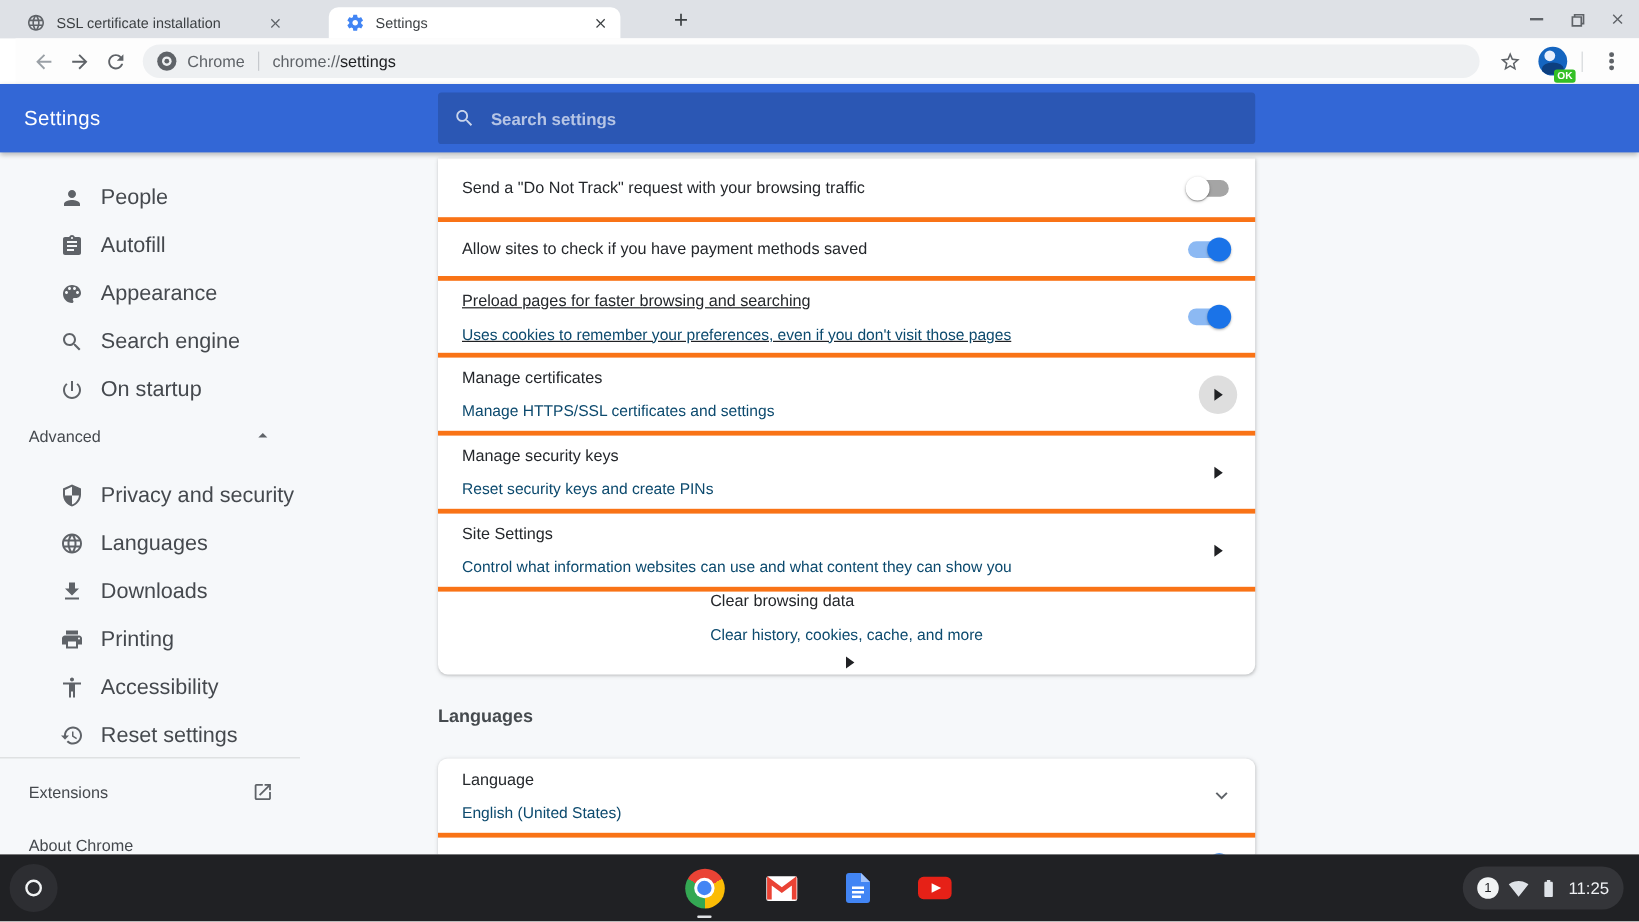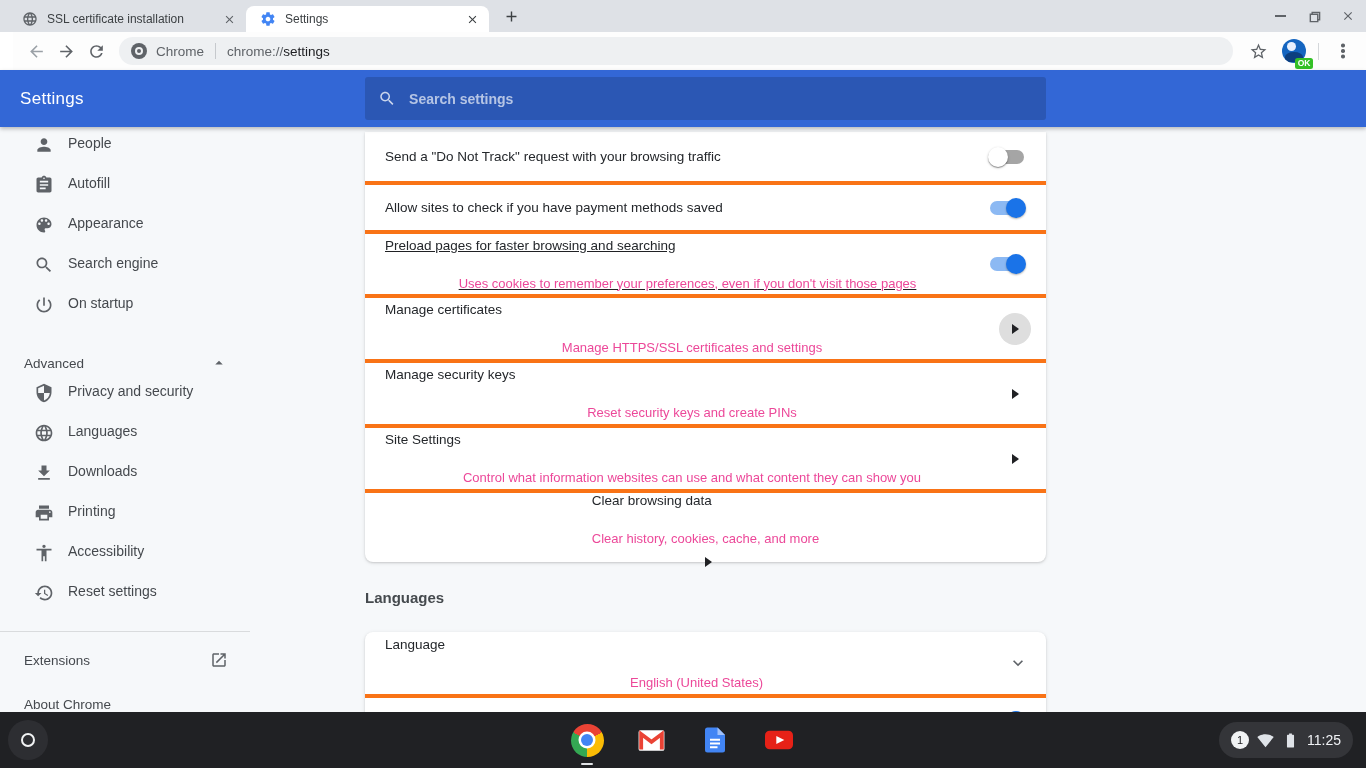--- a/index.html
+++ b/index.html
@@ -1,21 +1,21 @@
 <!DOCTYPE html>
 <html><head>
 <meta charset="utf-8">
 <style>
   *{margin:0;padding:0;box-sizing:border-box;}
   html,body{width:1366px;height:768px;overflow:hidden;}
   body{font-family:"Liberation Sans","DejaVu Sans",sans-serif;background:#fff;position:relative;color:#202124;}
   svg{display:block;}
 
   
-  .tabstrip{position:absolute;top:0;left:0;right:0;height:32px;background:#dee1e6;display:flex;align-items:flex-end;}
+  .tabstrip{position:absolute;top:0;left:0;right:0;height:32px;background:#dee1e6;display:flex;align-items:flex-end;gap:28px;}
   .tab{height:26px;display:flex;align-items:center;padding:0 8px 0 14px;width:238px;}
   .tab .fav{width:16px;height:16px;margin-right:9px;flex:0 0 auto;}
   .tab .t-title{flex:1;font-size:12px;color:#3c4043;white-space:nowrap;overflow:hidden;}
   .tab.inactive{margin-left:8px;}
   .tab.active{background:#fff;border-radius:8px 8px 0 0;width:243px;}
   .tab-close{width:18px;height:18px;border-radius:50%;display:grid;place-items:center;}
   .newtab-btn{width:28px;height:28px;margin:0 0 2px 8px;border-radius:50%;display:grid;place-items:center;}
   .wincontrols{position:absolute;right:6px;top:0;height:32px;display:flex;align-items:center;gap:10px;}
   .winbtn{width:24px;height:24px;display:grid;place-items:center;}
   .min-glyph{width:11px;height:1.6px;background:#5f6368;}
@@ -46,37 +46,37 @@
   
   .sheader{position:absolute;top:70px;left:0;right:0;height:57px;background:#3367d6;z-index:5;box-shadow:0 2px 4px rgba(0,0,0,.25);}
   .sheader .h-title{position:absolute;left:20px;top:50%;transform:translateY(-50%);color:#fff;font-size:17px;letter-spacing:.3px;}
   .ssearch{position:absolute;left:365px;width:681px;top:7px;height:43px;background:#2b57b4;border-radius:3px;display:flex;align-items:center;padding:0 13px;gap:13px;}
   .ssearch input{background:transparent;border:none;outline:none;color:#bef264;font-size:14px;width:100%;font-family:inherit;font-weight:bold;}
   .ssearch input::placeholder{color:rgba(255,255,255,.65);}
 
   
   .content{position:absolute;top:127px;left:0;right:0;bottom:56px;background:#f6f8fa;overflow:hidden;}
   .sidebar{position:absolute;left:0;top:0;width:250px;}
-  .sb-item{height:40px;display:flex;align-items:flex-start;padding-left:34px;color:#45494e;font-size:14px;cursor:pointer;}
+  .sb-item{height:40px;display:flex;align-items:flex-end;padding-left:50px;color:#45494e;font-size:18px;cursor:pointer;}
   .sb-item .sb-ic{width:20px;height:20px;color:#5f6368;margin-right:14px;flex:0 0 auto;}
   .sb-item:first-child{margin-top:8px;}
   .sb-section{height:40px;display:flex;align-items:center;justify-content:space-between;padding:0 22px 0 24px;color:#45494e;font-size:13.5px;cursor:pointer;}
   .sb-section.advanced{margin-top:8px;}
   .sb-divider{border-top:1px solid #d9dbdd;margin-top:8px;}
   .sb-section.extensions{margin-top:4px;height:48px;}
   .sb-caret{width:18px;height:18px;color:#5f6368;}
 
   .main{position:absolute;left:365px;top:0;width:681px;}
   .card{background:#fff;border-radius:8px;box-shadow:0 1px 2px rgba(0,0,0,.12),0 1px 4px rgba(0,0,0,.1);}
   .card.first{margin-top:5px;border-top-left-radius:0;border-top-right-radius:0;}
   .row{display:flex;align-items:center;padding:0 20px;border-top:4px solid #f97316;}
   .row:first-child{border-top:none;}
   .row .rtext{flex:1;min-width:0;}
   .rtitle{font-size:13.5px;color:#24272b;}
-  .rsub{font-size:13px;color:#ec4899;margin-top:23px;text-align:center;}
+  .rsub{font-size:13px;color:#0c4a6e;margin-top:13px;}
   .h49{height:49px;} .h64{height:64px;text-decoration:underline;} .h65{height:65px;} .h63{height:73px;flex-direction:column;} .h62{height:62px;}
   .linkrow{cursor:pointer;}
 
   .toggle{width:34px;height:14px;border-radius:7px;position:relative;flex:0 0 auto;margin-right:2px;cursor:pointer;}
   .toggle.on{background:#8cb9f3;}
   .toggle.off{background:#a5a5a5;}
   .knob{position:absolute;top:-3px;width:20px;height:20px;border-radius:50%;}
   .toggle.on .knob{right:-2px;background:#1a73e8;box-shadow:0 1px 2px rgba(0,0,0,.3);}
   .toggle.off .knob{left:-2px;background:#fff;box-shadow:0 1px 1px rgba(0,0,0,.35),0 1px 3px rgba(0,0,0,.2);}
 

